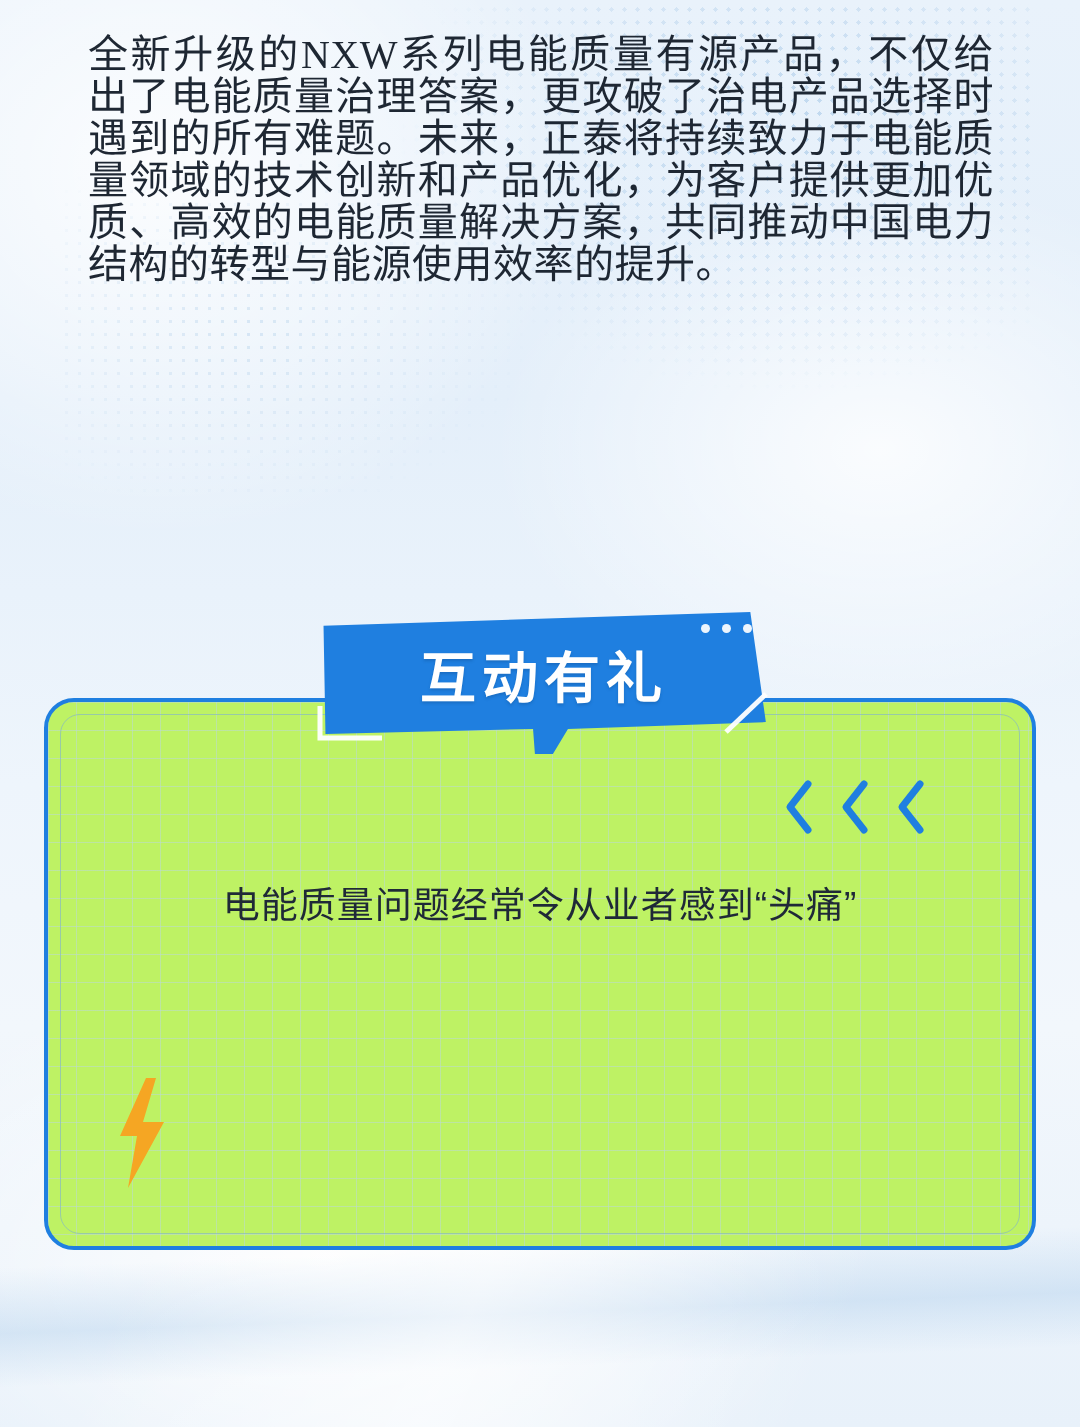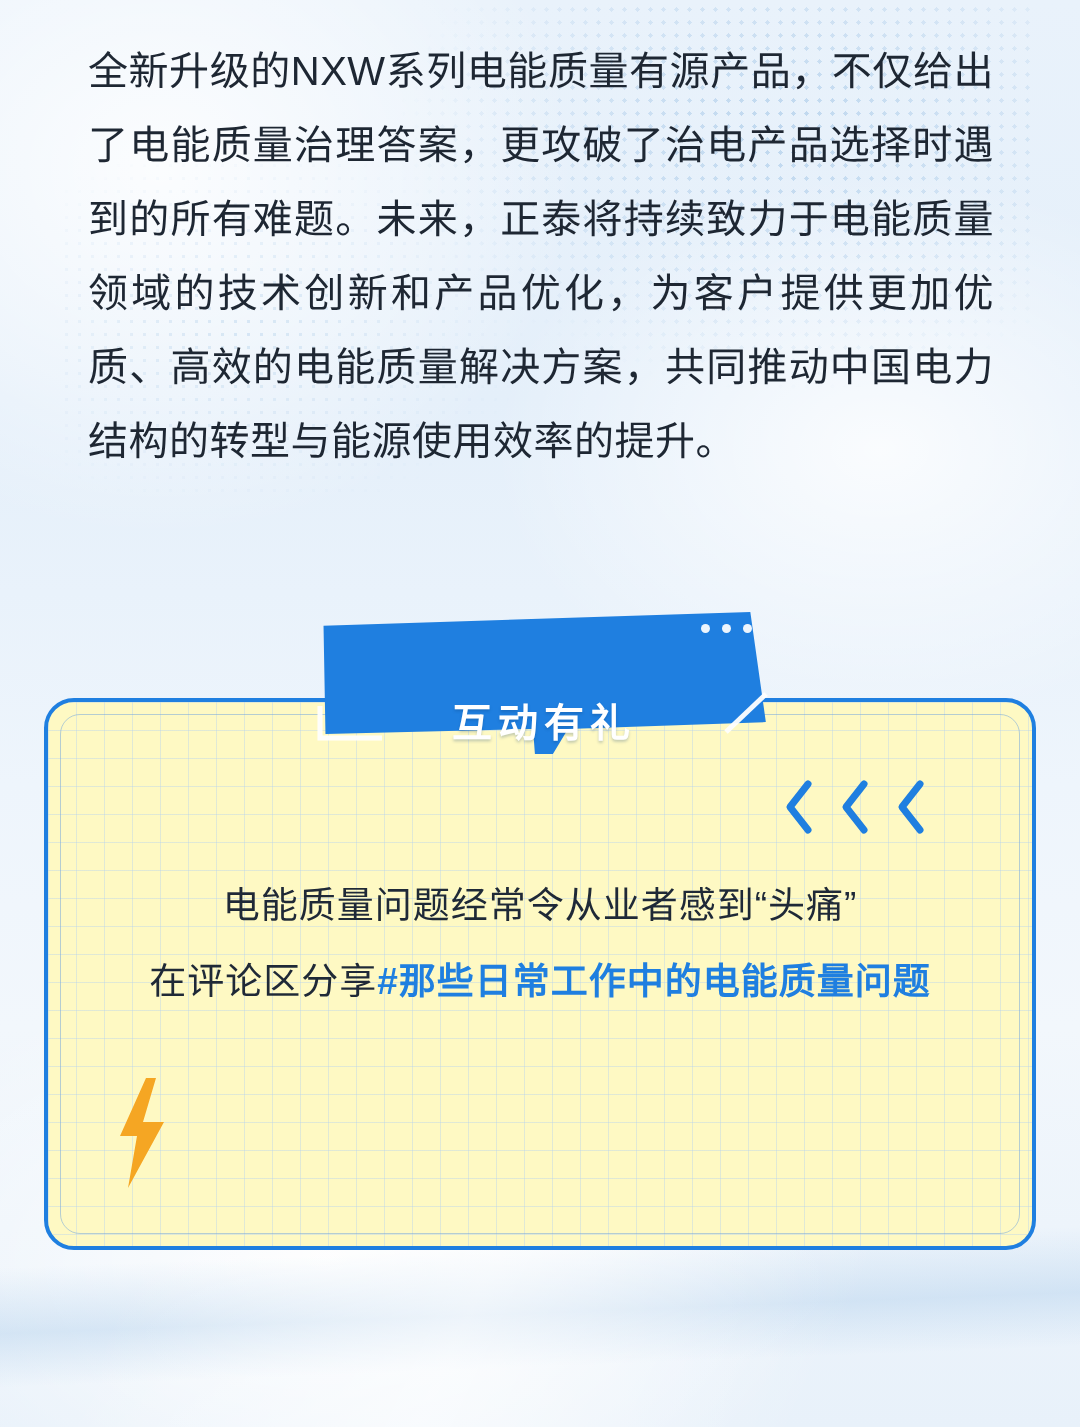--- a/index.html
+++ b/index.html
@@ -72,38 +72,39 @@
     mask-image: radial-gradient(ellipse 60% 65% at 30% 55%, rgba(0,0,0,0.6) 0%, rgba(0,0,0,0) 78%);
   }
 
   
   .intro {
     position: absolute;
     left: 88px;
     top: 34px;
     width: 906px;
     font-size: 40px;
-    line-height: 74px;
+    line-height: 42px;
     color: #1e2733;
     letter-spacing: 0.5px;
     text-align: justify;
     text-justify: inter-ideograph;
+    font-family: Liberation Serif, serif;
   }
 
   
   .card {
     position: absolute;
     left: 44px;
     top: 698px;
     width: 992px;
     height: 552px;
     box-sizing: border-box;
     border: 4px solid #1f7fe0;
     border-radius: 30px;
-    background: #fef9c3;
+    background: #bef264;
     overflow: hidden;
   }
   .card-grid {
     position: absolute;
     inset: 0;
     background-image:
       linear-gradient(to right, rgba(188,212,236,0.45) 1px, rgba(0,0,0,0) 1px),
       linear-gradient(to bottom, rgba(188,212,236,0.45) 1px, rgba(0,0,0,0) 1px);
     background-size: 28px 28px;
   }
@@ -165,26 +166,25 @@
   .banner-shape {
     position: absolute;
     inset: 0;
   }
   .banner-text {
     position: absolute;
     left: 0; right: 0;
     top: 38px;
     text-align: center;
     color: #ffffff;
-    font-size: 40px;
+    font-size: 56px;
     font-weight: bold;
     letter-spacing: 6px;
     line-height: 66px;
     text-shadow: 0 2px 3px rgba(10,60,110,0.25);
-    margin-top: 44px;
   }
   .banner-dots {
     position: absolute;
     right: 36px;
     top: 16px;
     display: flex;
     gap: 12px;
   }
   .banner-dots i {
     display: block;
@@ -233,23 +233,20 @@
     </span>
     <span class="chev">
       <svg viewBox="0 0 34 58" width="34" height="58">
           <polyline points="26,6 8,29 26,52" fill="none" stroke="#1f7fe0" stroke-width="7" stroke-linecap="round" stroke-linejoin="round"></polyline>
         </svg>
     </span>
   </div>
 
   <div class="card-lines">
     <div>电能质量问题经常令从业者感到“头痛”</div>
-    <div>
-      <span class="lead-text">在评论区分享</span><span class="tag-link">#那些日常工作中的电能质量问题</span>
-    </div>
   </div>
 
   <div class="bolt">
     <svg viewBox="0 0 62 110" width="62" height="110">
       <polygon points="36,0 10,58 27,58 18,110 54,44 33,44 46,0" fill="#f5a623"></polygon>
     </svg>
   </div>
 </div>
 
 <div class="banner">

